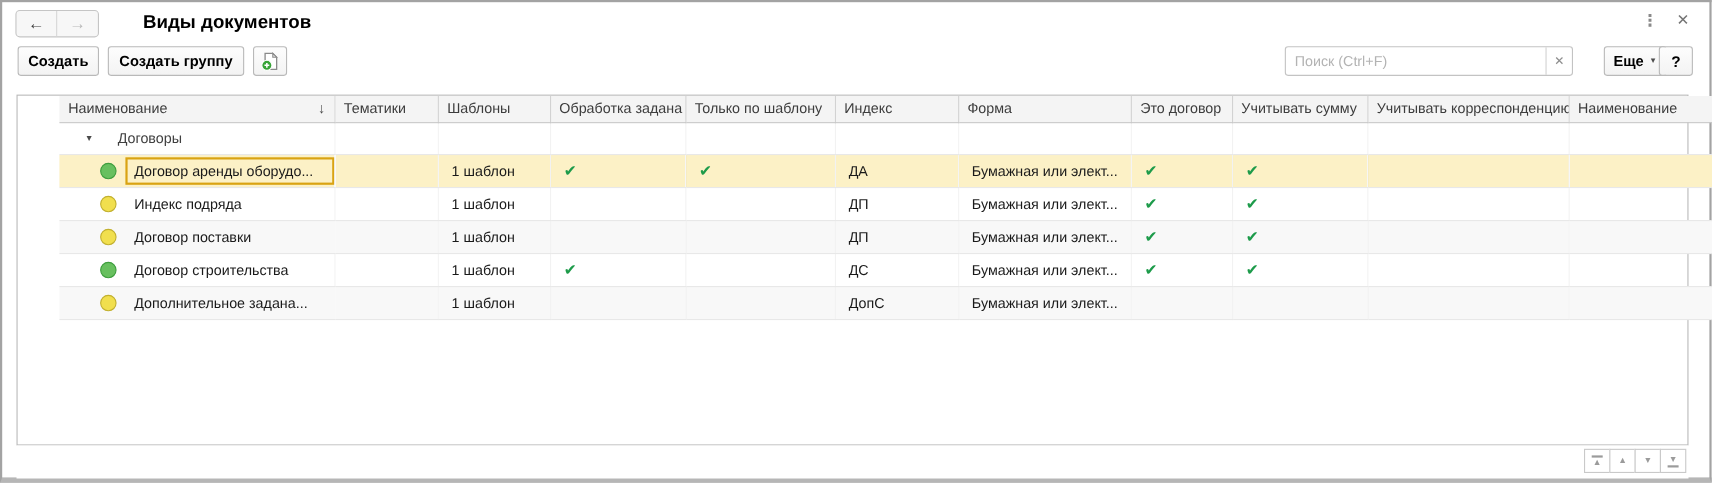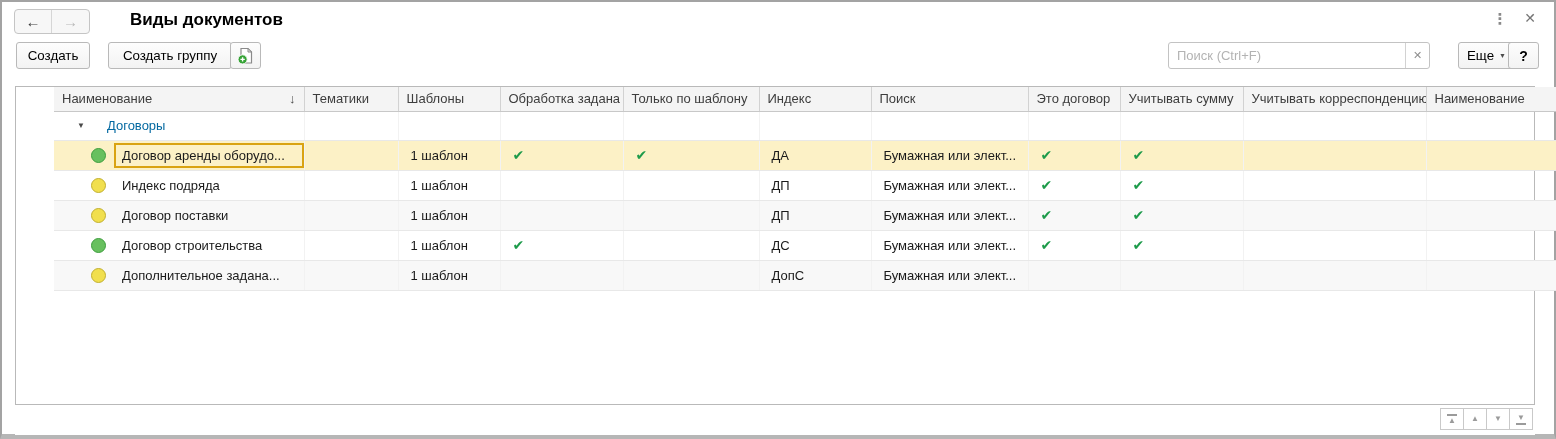--- a/index.html
+++ b/index.html
@@ -28,24 +28,24 @@
   .kebab { position:absolute; left:1489px; top:8px; width:18px; height:20px; text-align:center;
            color:#8a8a8a; font-size:15px; font-weight:bold; letter-spacing:0; cursor:pointer; }
   .win-close { position:absolute; left:1518px; top:8px; width:20px; height:20px; text-align:center;
                color:#757575; font-size:14px; cursor:pointer; }
 
   
   .toolbar { position:absolute; left:0; top:40px; width:100%; height:28px; }
   .btn {
     position:absolute; top:0; height:27px; display:inline-flex; align-items:center; justify-content:center;
     border:1px solid #b9b9b9; border-radius:3px; background:linear-gradient(#fdfdfd,#f3f3f3);
-    padding:0 14px; color:#000; cursor:pointer; white-space:nowrap;
+    padding:0 14px; color:#000; cursor:pointer; white-space:nowrap;font-weight:bold;
   }
   .btn-create { left:14px; width:74px; }
-  .btn-create-group { left:96px; width:124px;margin-left:10px; }
+  .btn-create-group { left:96px; width:124px; }
   .btn-copy { left:228px; width:31px; padding:0; }
   .search-wrap {
     position:absolute; left:1166px; top:0; width:262px; height:27px;
     border:1px solid #c3c3c3; border-radius:3px; background:#fff; display:flex;gap:12px;
   }
   .search-input { flex:1; border:none; outline:none; padding:0 8px; font:13px "Liberation Sans",sans-serif; color:#333; background:transparent; }
   .search-input::placeholder { color:#b3b3b3; }
   .search-clear { width:24px; border-left:1px solid #d2d2d2; display:flex; align-items:center; justify-content:center;
                   color:#8e8e8e; font-size:11px; cursor:pointer; }
   .btn-more { left:1440px; width:57px; gap:5px;margin-left:16px; }
@@ -69,21 +69,21 @@
   tbody td { height:29px; border-right:1px solid rgba(0,0,0,0.05); border-bottom:1px solid #e8e8e8; }
   tbody td:last-child { border-right:none; }
   tbody tr.stripe td { background:#f8f8f8; }
   tbody tr.selected td { background:#fcf1c6;margin-left:44px; }
   .cellpad { display:block; padding-left:12px; }
   .chk { color:#1d9b4a; font-weight:bold; font-size:14px; }
 
   
   .group-cell { display:flex; align-items:center; }
   .expander { margin-left:23px; width:12px; font-size:8px; color:#4a4a4a; }
-  .group-label { margin-left:18px; color:#0369a1; }
+  .group-label { margin-left:18px; color:#404040; }
 
   
   .name-flex { display:flex; align-items:center; height:29px; }
   .circle {
     flex:0 0 auto; width:15px; height:15px; border-radius:50%; margin-left:37px;
     border:1px solid #999;
   }
   .circle[data-status="green"]  { background:#68c05f; border-color:#3e9e3e; }
   .circle[data-status="yellow"] { background:#f1df4e; border-color:#c2b02f; }
   .name-box {
@@ -178,21 +178,21 @@
           <th>
               <span class="hpad">Обработка задана</span>
             </th>
           <th>
               <span class="hpad">Только по шаблону</span>
             </th>
           <th>
               <span class="hpad">Индекс</span>
             </th>
           <th>
-              <span class="hpad">Поиск</span>
+              <span class="hpad">Форма</span>
             </th>
           <th>
               <span class="hpad">Это договор</span>
             </th>
           <th>
               <span class="hpad">Учитывать сумму</span>
             </th>
           <th>
               <span class="hpad">Учитывать корреспонденцию</span>
             </th>

